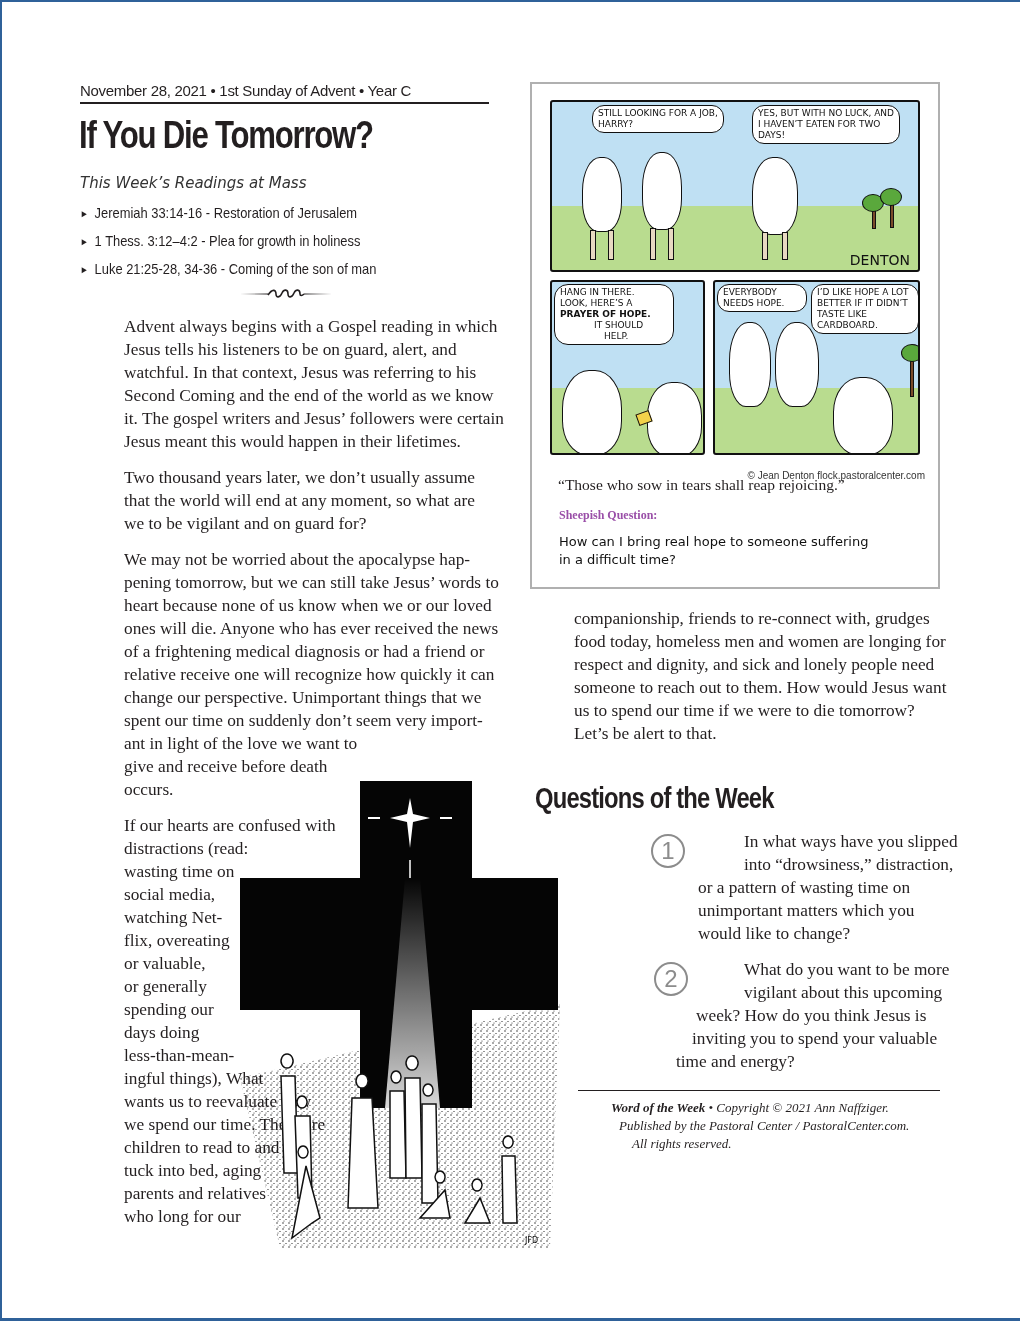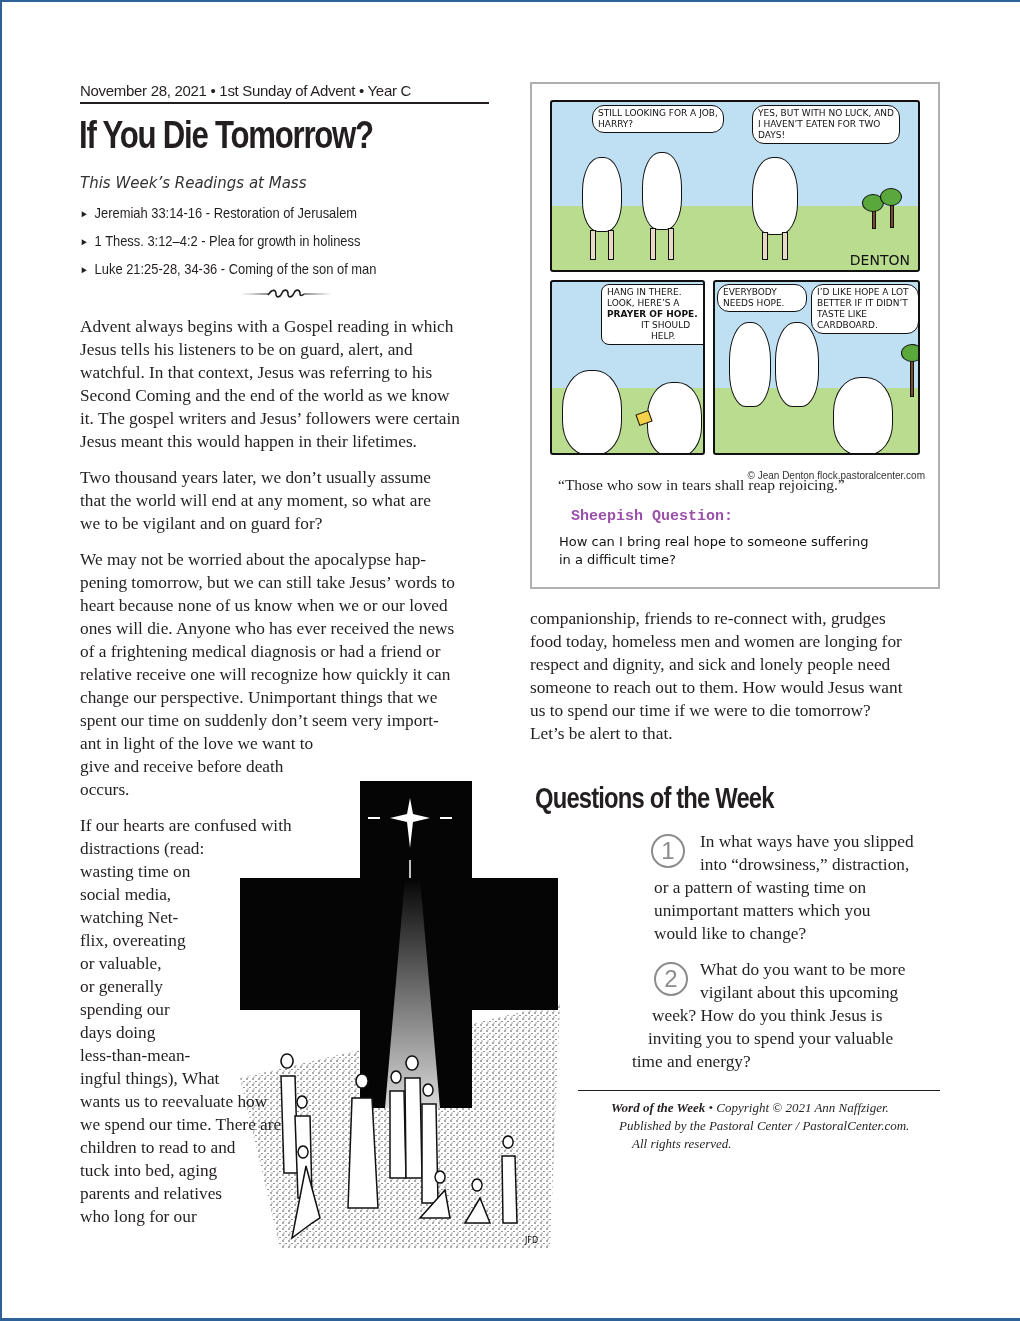--- a/index.html
+++ b/index.html
@@ -33,21 +33,21 @@
       white-space: nowrap; transform: scaleX(0.86); transform-origin: left top;
     }
     .readings-list .tri { display: inline-block; font-size: 10px; width: 17px; vertical-align: 1px; }
     .ornament { position: absolute; left: 238px; top: 289px; width: 96px; height: 10px; }
 
     
     .para {
       position: absolute; font-family: "Liberation Serif", serif; font-size: 17.3px;
       line-height: 23px; color: #231f20;
     }
-    .para .ln { display: block; white-space: nowrap; }
+    .para .ln { display: block; white-space: nowrap; margin-left: 44px; }
 
     
     .comic-box {
       position: absolute; left: 530px; top: 82px; width: 410px; height: 507px;
       border: 2px solid #b0b0b0; background: #fff;
     }
     .comic-strip { position: absolute; left: 18px; top: 16px; width: 370px; height: 370px; }
     .panel {
       position: absolute; border: 2px solid #111; border-radius: 3px; overflow: hidden;
       background: linear-gradient(#bfe0f3 0%, #bfe0f3 62%, #b9dc8f 62%, #b9dc8f 100%);
@@ -68,22 +68,22 @@
       font-family: "Liberation Sans", sans-serif; font-size: 10px; color: #333;
     }
     .signature {
       position: absolute; font-family: "DejaVu Sans", sans-serif; font-size: 14px; color: #111;
     }
     .comic-quote {
       position: absolute; left: 26px; top: 392px; font-family: "Liberation Serif", serif;
       font-size: 15.5px; color: #231f20;
     }
     .sheepish-label {
-      position: absolute; left: 39px; top: 424px; font-family: Liberation Mono, monospace;
-      font-weight: bold; font-size: 15px; color: #9a4fa8;
+      position: absolute; left: 27px; top: 424px; font-family: Liberation Serif, serif;
+      font-weight: bold; font-size: 12px; color: #9a4fa8;
     }
     .sheepish-q {
       position: absolute; left: 27px; top: 449px; font-family: "DejaVu Sans", sans-serif;
       font-size: 13px; line-height: 18px; color: #111;
     }
 
     
     .cross-art { position: absolute; left: 240px; top: 778px; width: 320px; height: 475px; }
 
     
@@ -196,21 +196,21 @@
       <div class="sheep-leg" style="left:230px; top:130px; height:28px;"></div>
 
       <div class="tree-trunk" style="left:320px; top:105px; height:22px;"></div>
       <div class="tree-top" style="left:310px; top:92px;"></div>
       <div class="tree-trunk" style="left:338px; top:100px; height:26px;"></div>
       <div class="tree-top" style="left:328px; top:86px;"></div>
       <div class="signature" style="right:8px; bottom:2px;">DENTON</div>
     </div>
 
     <div class="panel" style="left:0; top:180px; width:155px; height:175px;">
-      <div class="bubble" style="left:2px; top:2px; width:120px; border-radius:8px;margin-left:47px;">
+      <div class="bubble" style="left:2px; top:2px; width:120px; border-radius:14px;">
         <span style="display:block">Hang in there.</span>
         <span style="display:block">Look, here’s a</span>
         <span style="display:block; font-weight:bold">Prayer of Hope.</span>
         <span style="display:block; padding-left:34px">It should</span>
         <span style="display:block; padding-left:44px">help.</span>
       </div>
       <div class="sheep" style="left:10px; top:88px; width:60px; height:85px;"></div>
       <div class="sheep" style="left:95px; top:100px; width:55px; height:75px;"></div>
       <div style="position:absolute; left:85px; top:130px; width:14px; height:12px; background:#f3d24a; border:1px solid #111; transform:rotate(-20deg);"></div>
     </div>

